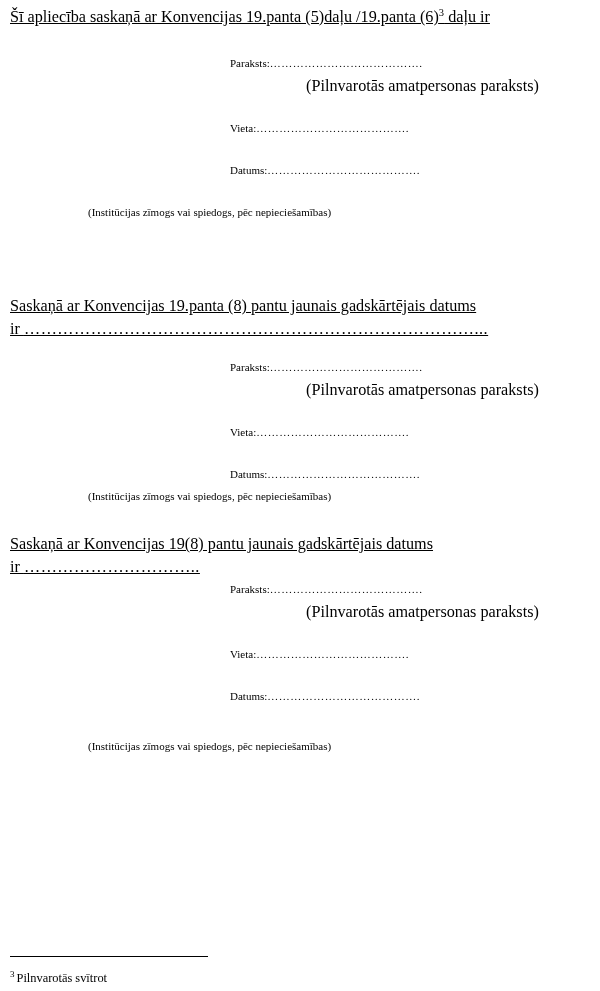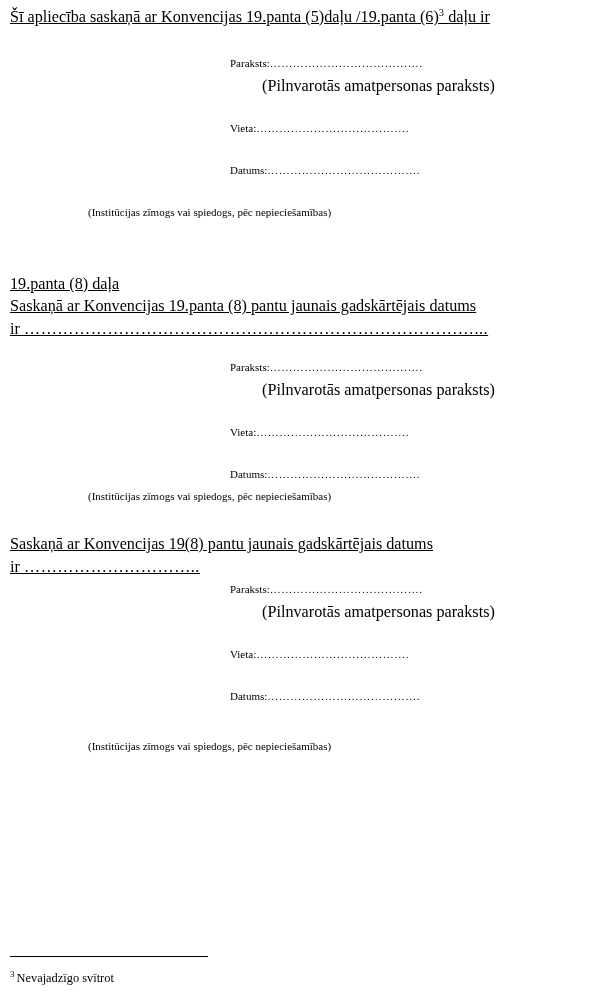--- a/index.html
+++ b/index.html
@@ -49,20 +49,21 @@
     white-space: nowrap;
   }
   .sig-label {
     display: inline-block;
   }
   .caption {
     position: absolute;
     font-size: 16.2px;
     line-height: 22.6px;
     white-space: nowrap;
+    margin-left: 44px;
   }
   .seal {
     position: absolute;
     font-size: 11px;
     line-height: 22.6px;
     white-space: nowrap;
   }
   
   .footnote-rule {
     position: absolute;
@@ -110,21 +111,20 @@
     <span class="sig-label">Vieta: </span><span class="dots">………………………………….</span>
   </div>
 
   <div class="sigline" style="left:230px; top:159px;">
     <span class="sig-label">Datums: </span><span class="dots">………………………………….</span>
   </div>
 
   <div class="seal" style="left:88px; top:201px;">(Institūcijas zīmogs vai spiedogs, pēc nepieciešamības)</div>
 
 
-  <div class="para nojustify" style="top:272.6px;">19.panta (8) daļa</div>
 
   <div class="para nojustify" style="top:295.2px;">Saskaņā ar Konvencijas 19.panta (8) pantu jaunais gadskārtējais datums</div>
 
   <div class="para nojustify" style="top:317.8px;">
     <span>ir </span><span class="dots">………………………………………………………………………...</span>
   </div>
 
   <div class="sigline" style="left:230px; top:356px;">
     <span class="sig-label">Paraksts: </span><span class="dots">………………………………….</span>
   </div>
@@ -158,16 +158,16 @@
   </div>
 
   <div class="sigline" style="left:230px; top:685px;">
     <span class="sig-label">Datums: </span><span class="dots">………………………………….</span>
   </div>
 
   <div class="seal" style="left:88px; top:735px;">(Institūcijas zīmogs vai spiedogs, pēc nepieciešamības)</div>
 
   <div class="footnote-rule"></div>
   <div class="footnote">
-    <sup>3</sup><span>Nevajadzīgo svītrot</span>
+    <sup>3</sup><span>Pilnvarotās svītrot</span>
   </div>
 
 </div>
 
 </body></html>

